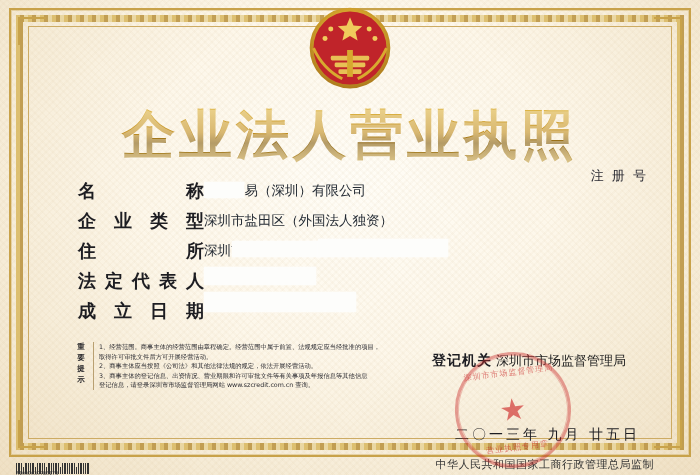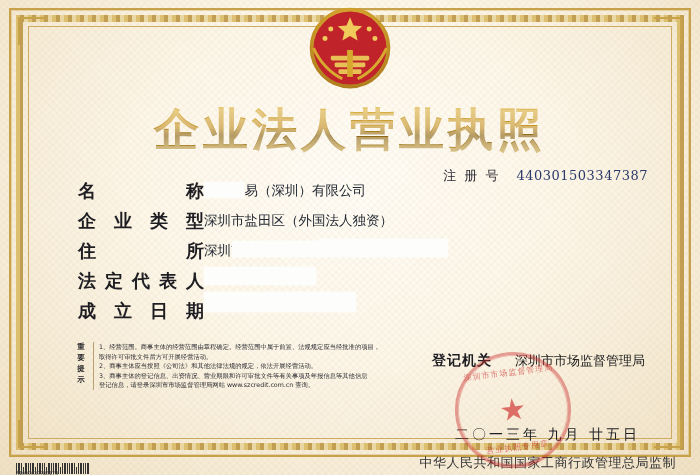--- a/index.html
+++ b/index.html
@@ -82,21 +82,21 @@
 
   
   .title {
     position: absolute;
     top: 100px;
     left: 0;
     width: 100%;
     text-align: center;
     font-family: "DejaVu Serif", serif;
     font-weight: bold;
-    font-size: 45px;
+    font-size: 53px;
     letter-spacing: 4px;
     color: #c8a13c;
     background: linear-gradient(180deg, #e9c558 0%, #c49226 45%, #8d6615 60%, #e4c161 100%);
     -webkit-background-clip: text;
     background-clip: text;
     -webkit-text-fill-color: transparent;
     text-shadow: 0 1px 0 rgba(255,255,255,0.35);
     z-index: 3;
   }
 
@@ -196,21 +196,21 @@
     letter-spacing: 0;
   }
 
   
   .authority {
     position: absolute;
     left: 432px;
     top: 352px;
     display: flex;
     align-items: baseline;
-    gap: 23px;
+    gap: 4px;
     z-index: 3;
   }
   .authority-label {
     font-family: "DejaVu Sans", sans-serif;
     font-size: 14px;
     font-weight: bold;
     color: #1d1d22;
     letter-spacing: 1px;
   }
   .authority-value {
@@ -266,24 +266,24 @@
     font-family: "DejaVu Sans", sans-serif;
     font-size: 8px;
     letter-spacing: 1px;
   }
   .seal-text-top { top: 12px; }
   .seal-text-bottom { bottom: 12px; }
 
   
   .footer {
     position: absolute;
-    right: 24px;
+    right: 46px;
     bottom: 3px;
     font-family: Liberation Serif, serif;
-    font-size: 13px;
+    font-size: 11px;
     color: #333;
     letter-spacing: 0.5px;
     z-index: 3;
   }
   .barcode {
     position: absolute;
     left: 16px;
     bottom: 1px;
     width: 92px;
     height: 14px;
@@ -344,21 +344,20 @@
       <rect x="47" y="50" width="6" height="28" fill="#d8a92f"></rect>
       <path d="M12 48 q10 22 30 32" stroke="#d8a92f" stroke-width="3" fill="none"></path>
       <path d="M88 48 q-10 22 -30 32" stroke="#d8a92f" stroke-width="3" fill="none"></path>
     </svg>
   </div>
 
   <div class="title">企业法人营业执照</div>
 
   <div class="reg-row">
     <div class="reg-label">注 册 号</div>
-    <div class="reg-value">440301503347387</div>
   </div>
 
   <div class="fields">
 
     <div class="field">
       <div class="field-label">
         <span>名</span>
         <span>称</span>
       </div>
       <div class="field-value">涂料贸易（深圳）有限公司</div>

